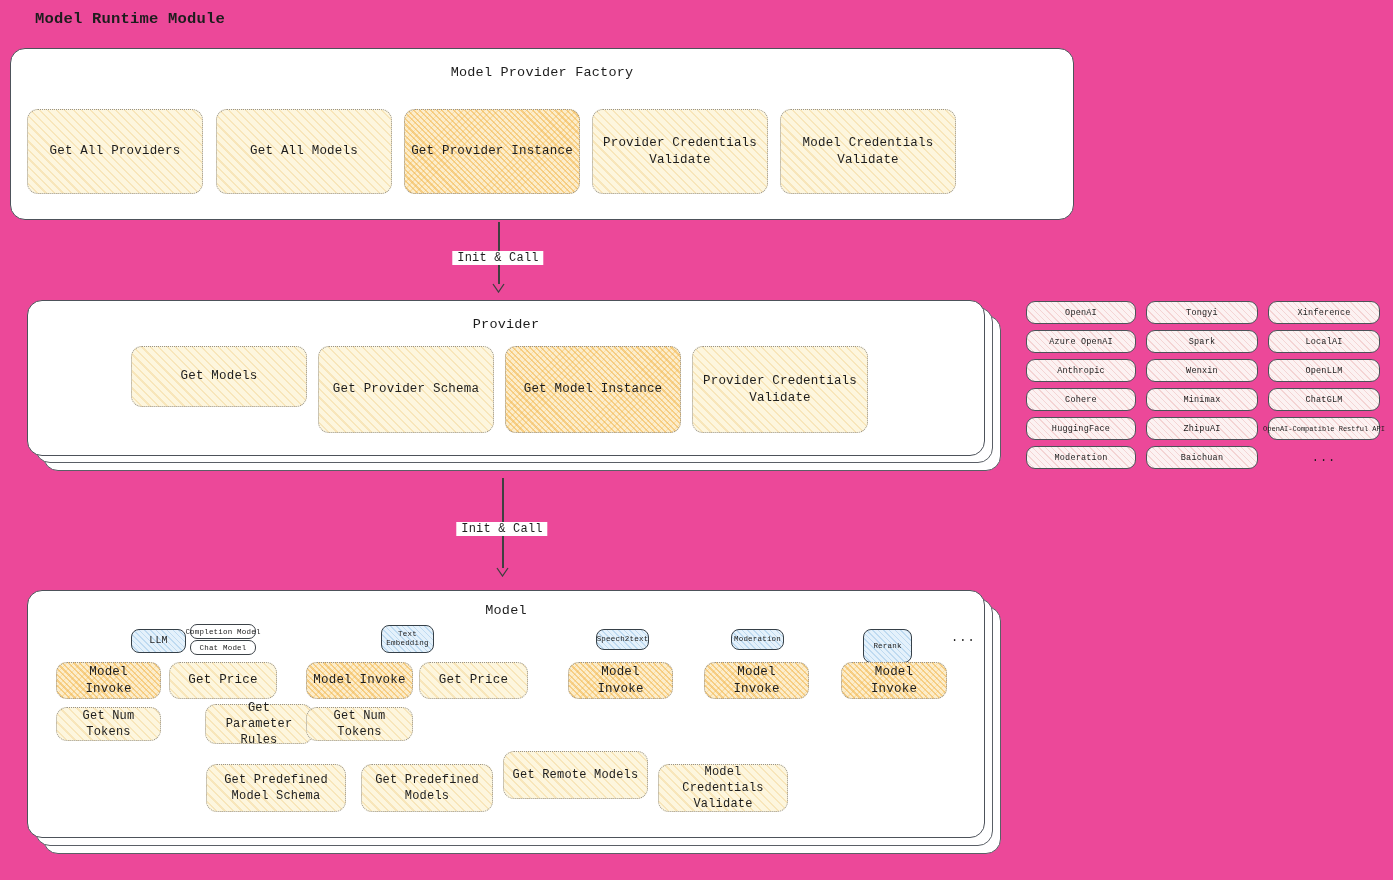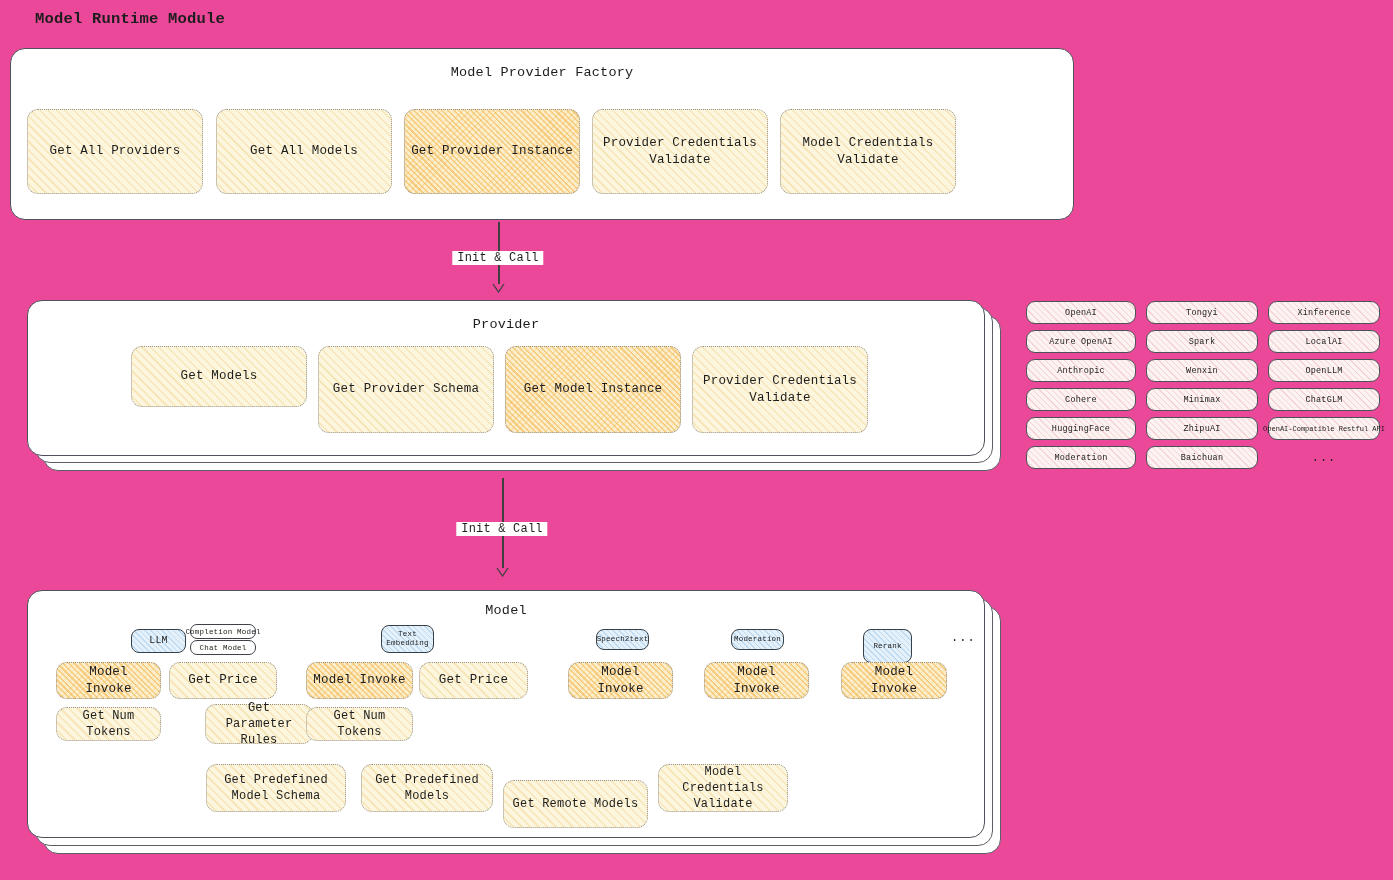--- a/index.html
+++ b/index.html
@@ -144,17 +144,17 @@
     <div class="m hl" style="left:540px;top:71px;width:105px;height:37px;">Model Invoke</div>
     <div class="m hl" style="left:676px;top:71px;width:105px;height:37px;">Model Invoke</div>
     <div class="m hl" style="left:813px;top:71px;width:106px;height:37px;">Model Invoke</div>
 
     <div class="m sm" style="left:28px;top:116px;width:105px;height:34px;">Get Num Tokens</div>
     <div class="m sm" style="left:141px;top:113px;width:108px;height:40px;margin-left:36px;">Get Parameter Rules</div>
     <div class="m sm" style="left:278px;top:116px;width:107px;height:34px;">Get Num Tokens</div>
 
     <div class="m sm" style="left:333px;top:173px;width:132px;height:48px;">Get Predefined Models</div>
     <div class="m sm" style="left:178px;top:173px;width:140px;height:48px;">Get Predefined Model Schema</div>
-    <div class="m sm" style="left:475px;top:189px;width:145px;height:48px;">Get Remote Models</div>
+    <div class="m sm" style="left:475px;top:160px;width:145px;height:48px;">Get Remote Models</div>
     <div class="m sm" style="left:630px;top:173px;width:130px;height:48px;">Model Credentials Validate</div>
   </div>
 
 </div>
 
 </body></html>

